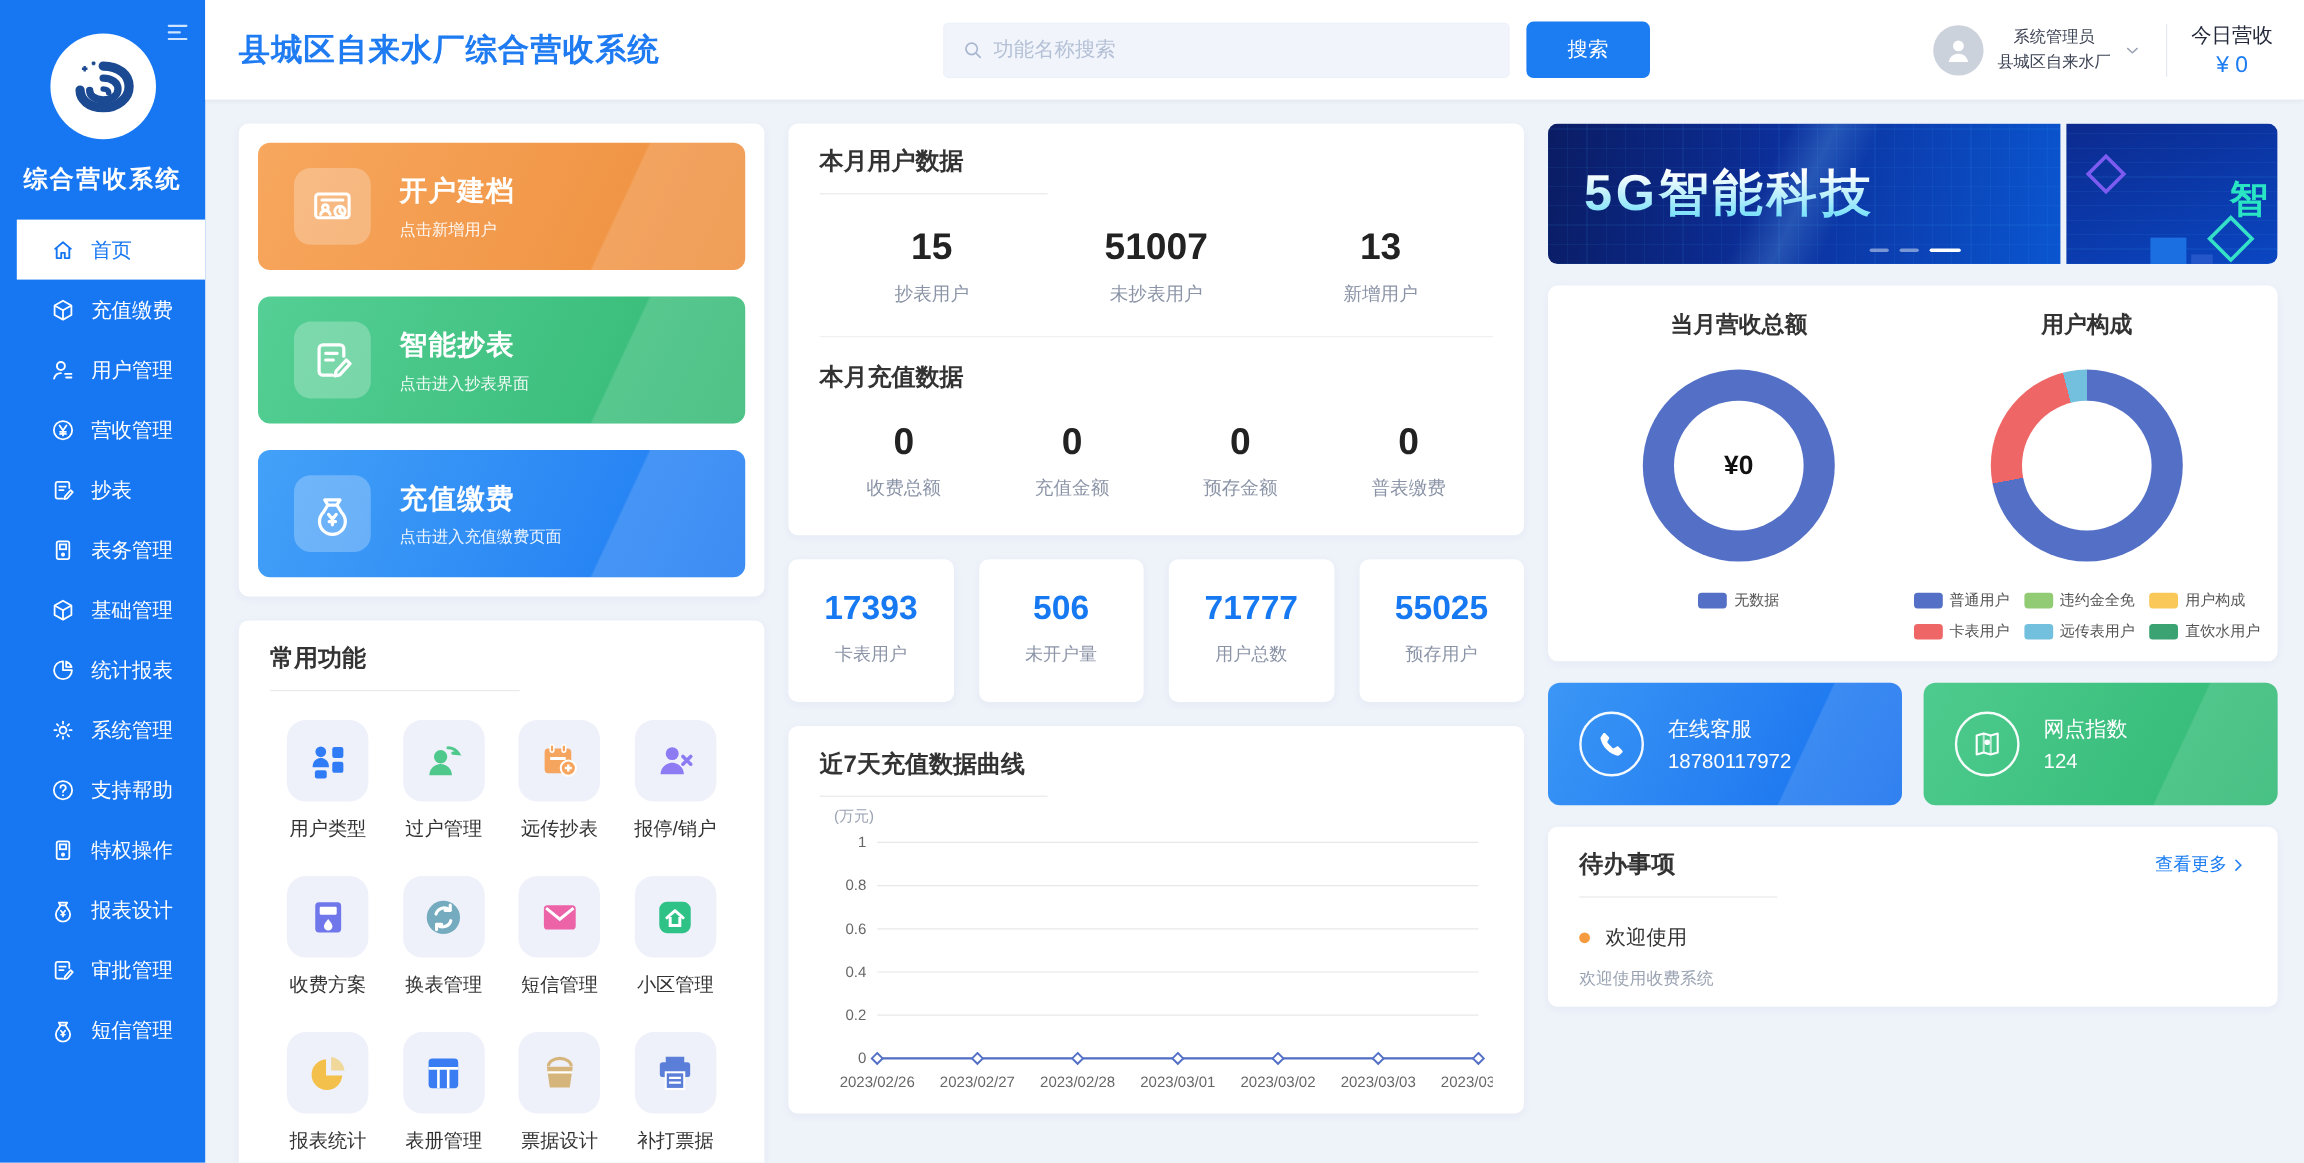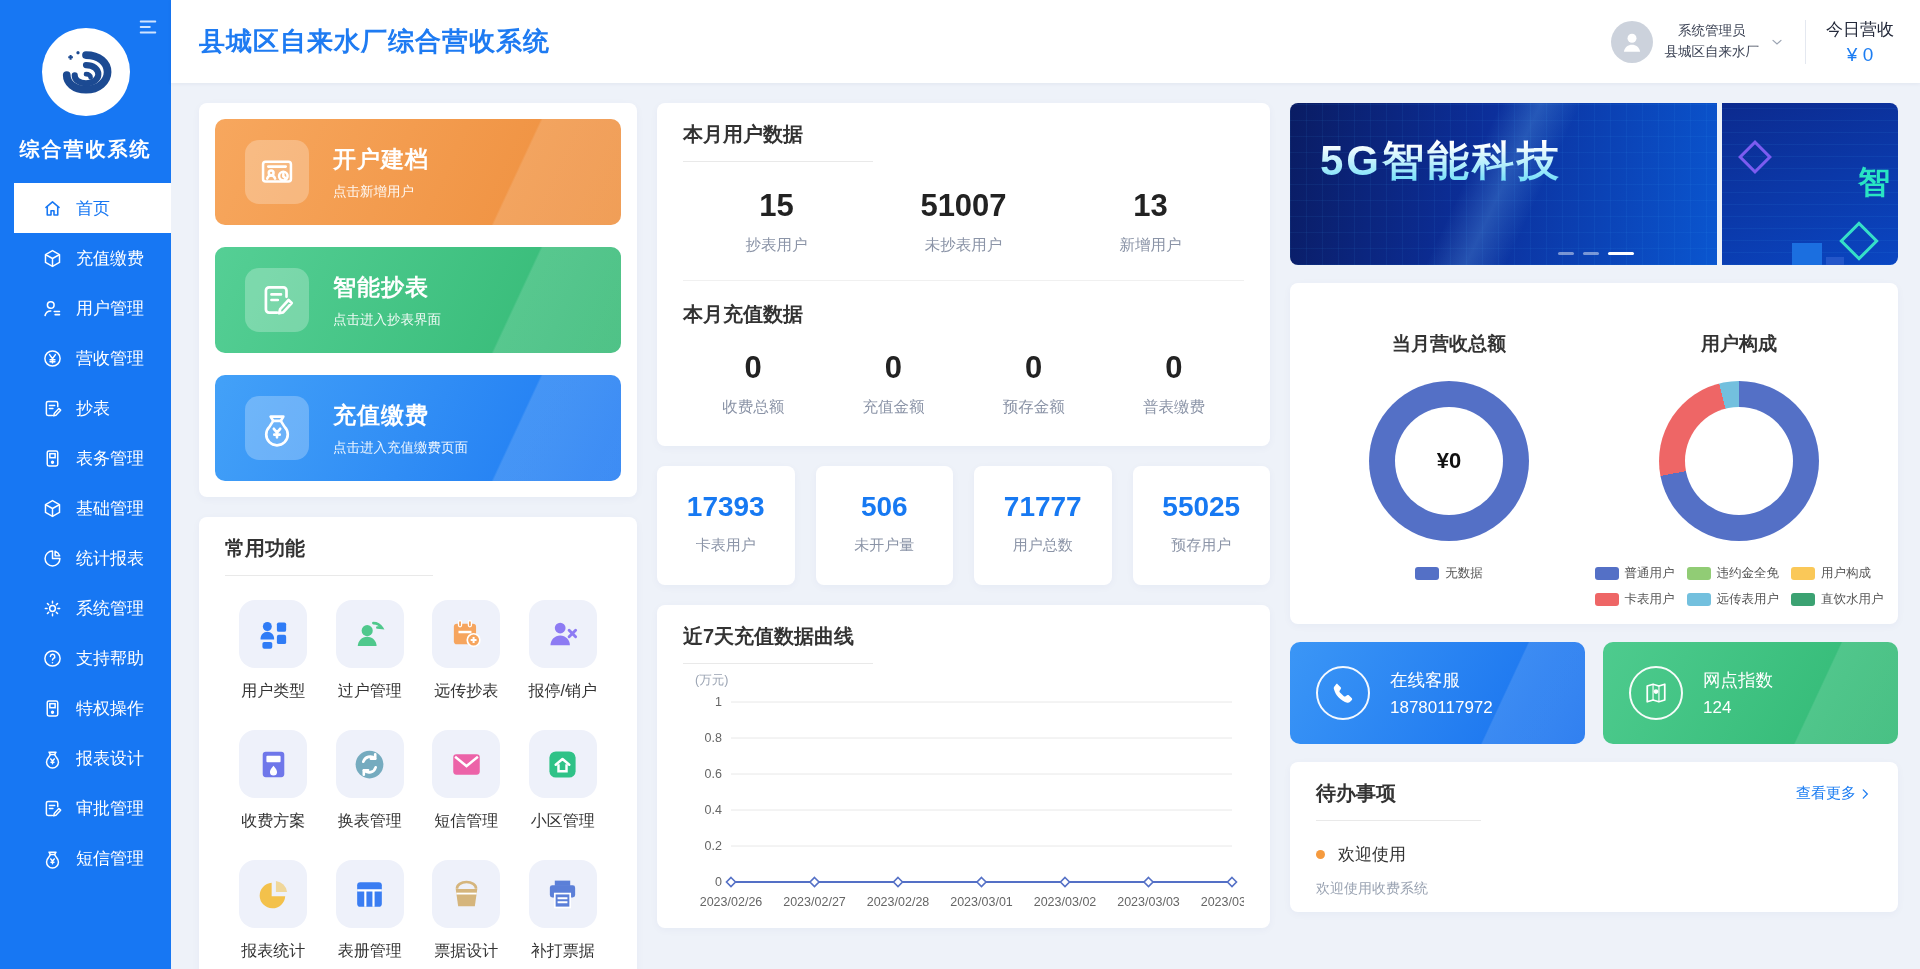--- a/index.html
+++ b/index.html
@@ -79,21 +79,21 @@
   .statcards-row { display:flex; gap:21px; margin-top:20px; }
   .stat-card { flex:1; background:#fff; border-radius:8px; text-align:center; padding:25px 0 30px; box-shadow:0 2px 8px rgba(30,60,120,.04); }
   .stat-card .num { font-size:28px; font-weight:bold; color:#1779f2; }
   .stat-card .lbl { font-size:15px; color:#8b94a7; margin-top:13px; }
 
   
   .chart-card { margin-top:20px; padding:18px 26px 8px; }
   .chart-card svg { display:block; margin-top:4px; }
 
   
-  .banner { height:162px; border-radius:8px; overflow:hidden; display:flex; gap:5px; position:relative; cursor:pointer; }
+  .banner { height:117px; border-radius:8px; overflow:hidden; display:flex; gap:5px; position:relative; cursor:pointer; }
   .slide-main { flex:1 1 69%; position:relative; background:linear-gradient(100deg,#0a1c63 0%,#0c2f9b 45%,#0a56d0 100%); overflow:hidden; }
   .slide-main::before { content:""; position:absolute; inset:0;
      background:repeating-linear-gradient(90deg, rgba(64,180,255,.07) 0 1px, transparent 1px 16px),
                 repeating-linear-gradient(0deg, rgba(64,180,255,.07) 0 1px, transparent 1px 16px); }
   .slide-main::after { content:""; position:absolute; inset:0; background:linear-gradient(115deg, transparent 42%, rgba(130,210,255,.22) 50%, transparent 58%); }
   .banner-texts { position:relative; z-index:1; padding:30px 0 0 30px; }
   .banner-title { font-size:42px; font-weight:bold; letter-spacing:3px; background:linear-gradient(180deg,#ffffff 20%,#58d9f8); -webkit-background-clip:text; background-clip:text; color:transparent; }
   .banner-sub { font-size:21px; color:#8ce8ff; letter-spacing:4px; margin-top:10px; }
   .slide-next { flex:0 0 29%; position:relative; background:linear-gradient(160deg,#0c2a8e,#0a46c2); overflow:hidden; }
   .slide-next::before { content:""; position:absolute; inset:0;
@@ -102,21 +102,21 @@
   .diamond { position:absolute; border:3px solid #35dfc8; transform:rotate(45deg); }
   .diamond.d1 { width:24px; height:24px; left:12%; top:26%; border-color:#7c5cf0; }
   .diamond.d2 { width:28px; height:28px; right:14%; bottom:6%; border-color:#35dfc8; }
   .cube { position:absolute; width:30px; height:26px; background:#1b6fe0; bottom:-4px; left:40%; box-shadow:28px 8px 0 -6px #2456c9; }
   .dots { position:absolute; bottom:10px; left:44%; display:flex; gap:9px; z-index:2; }
   .dot { height:3px; width:16px; background:rgba(255,255,255,.45); border-radius:2px; cursor:pointer; }
   .dot.active { width:26px; background:#fff; }
 
   
   .donut-card { margin-top:18px; padding:20px 14px 16px; }
-  .donut-titles { display:flex;margin-top:28px; }
+  .donut-titles { display:flex; }
   .donut-title { flex:1; text-align:center; font-size:19px; font-weight:bold; color:#333; }
   .donut-row { display:flex; margin-top:24px; }
   .donut-wrap { flex:1; display:flex; justify-content:center; }
   .donut { width:160px; height:160px; border-radius:50%; position:relative; }
   .donut-hole { position:absolute; inset:26px; background:#fff; border-radius:50%; display:flex; align-items:center; justify-content:center; }
   .donut-center { font-size:22px; font-weight:bold; color:#111; }
   .legend-row { display:flex; margin-top:24px; align-items:flex-start; }
   .legend-half { flex:1; display:flex; justify-content:center; }
   .legend-grid { display:grid; grid-template-columns:repeat(3,auto); column-gap:12px; row-gap:9px; }
   .legend-item { display:flex; align-items:center; gap:6px; }
@@ -304,20 +304,32 @@
           </span>
           <span class="mi-label">短信管理</span>
         </div>
       </nav>
   </aside>
 
   <div class="main">
 
     <header class="header">
       <div class="page-title">县城区自来水厂综合营收系统</div>
+      <div class="search-zone">
+        <div class="search-box">
+          <span class="search-icon" data-icon="search">
+              <svg viewBox="0 0 24 24" fill="none" stroke="currentColor" stroke-width="1.8" stroke-linecap="round">
+                <circle cx="11" cy="11" r="6"></circle>
+                <path d="M15.6 15.6 20 20"></path>
+              </svg>
+            </span>
+          <input type="text" placeholder="功能名称搜索" style="">
+        </div>
+        <button class="search-btn">搜索</button>
+      </div>
       <div class="user-zone">
         <div class="avatar">
           <span data-icon="avatar-person" style="width:30px;height:30px;">
               <svg viewBox="0 0 24 24" fill="#fff">
                 <circle cx="12" cy="9" r="3.6"></circle>
                 <path d="M5.5 19.8c.7-3.7 3.3-5.6 6.5-5.6s5.8 1.9 6.5 5.6z"></path>
               </svg>
             </span>
         </div>
         <div class="user-texts">

